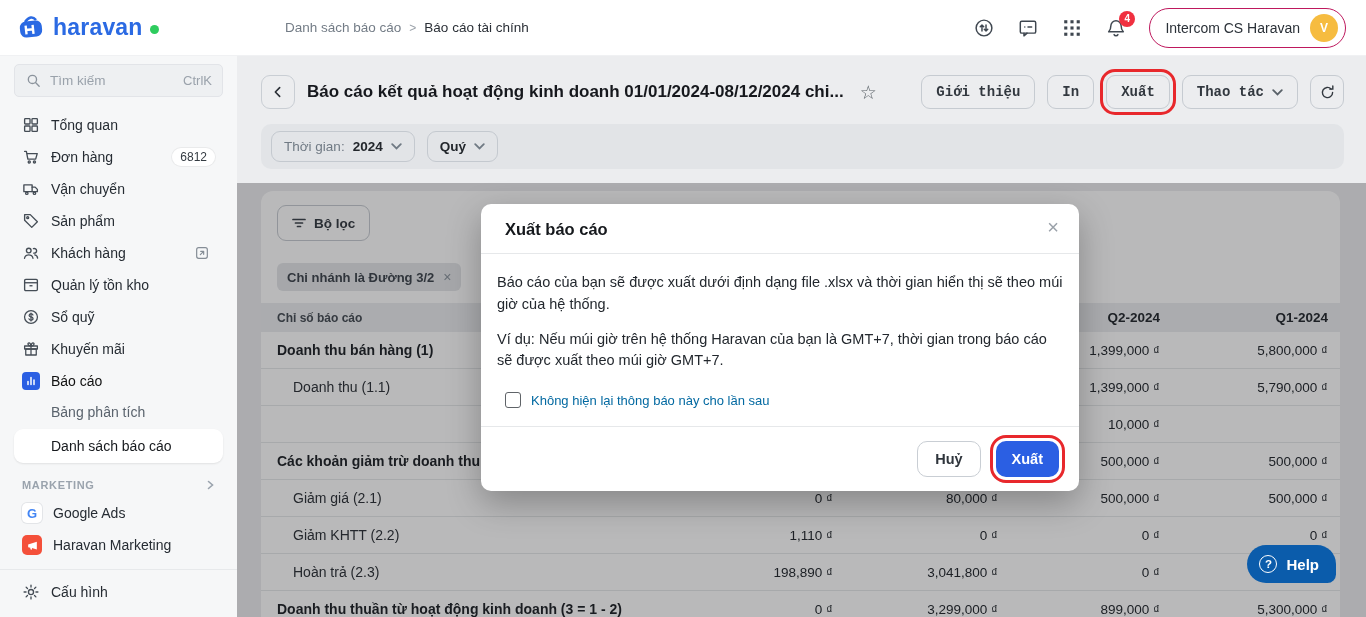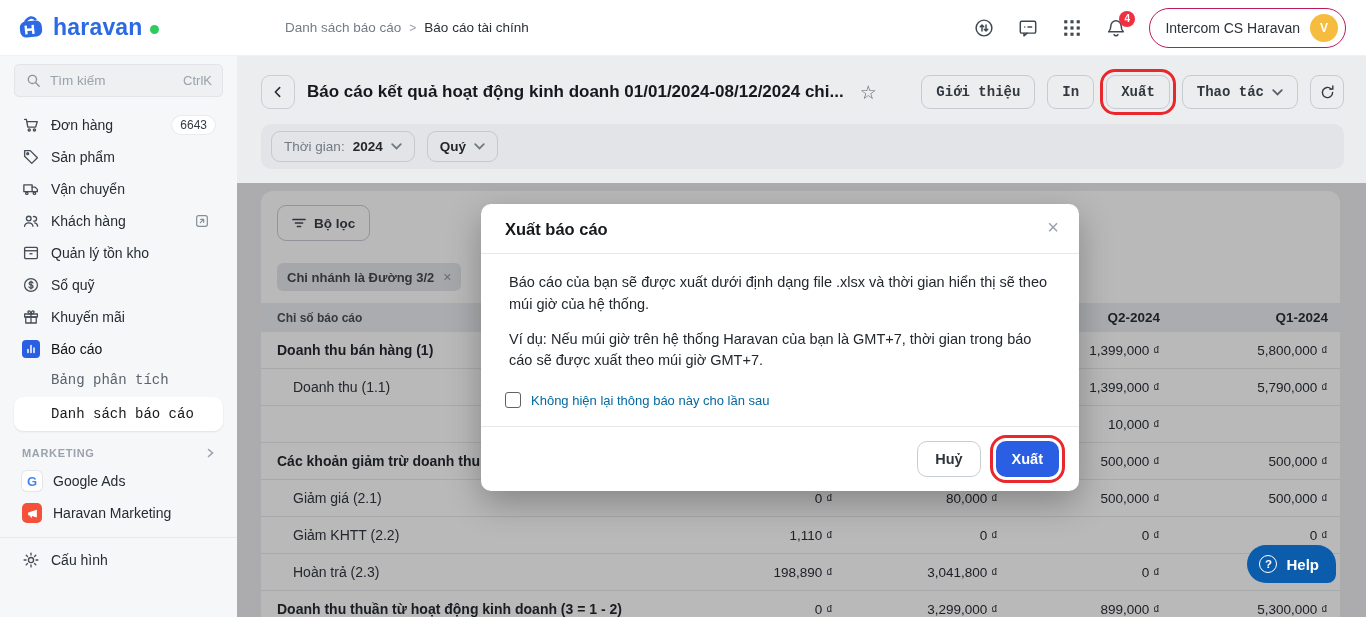--- a/index.html
+++ b/index.html
@@ -27,21 +27,21 @@
   .sidebar { position:absolute; left:0; top:56px; width:237px; bottom:0; background:#f6f7f8; padding:8px 14px 0; z-index:3; }
   .search-box { display:flex; align-items:center; gap:8px; height:33px; background:#eef0f2; border:1px solid #e2e4e8; border-radius:5px; padding:0 10px; margin-bottom:12px; }
   .search-box input { border:none; outline:none; background:transparent; font-size:13.5px; color:#40474f; width:110px; font-family:inherit; }
   .search-box input::placeholder { color:#9aa2ab; }
   .kbd-hint { margin-left:auto; color:#9aa2ab; font-size:13px; }
   .nav-item { display:flex; align-items:center; gap:11px; height:32px; padding:0 8px; border-radius:8px; font-size:14px; color:#262c33; cursor:pointer; }
   .nav-item .nicon { width:18px; height:18px; color:#454d56; flex:none; }
   .nav-badge { margin-left:auto; background:#fff; border-radius:10px; padding:2px 8px; font-size:12px; color:#343b42; box-shadow:0 0 0 1px rgba(0,0,0,.05); }
   .nav-trailing { margin-left:auto; width:26px; height:24px; border-radius:6px; display:flex; align-items:center; justify-content:center; color:#858d96; }
   .report-tile { width:18px; height:18px; border-radius:4px; background:#2b5fe3; display:flex; align-items:center; justify-content:center; flex:none; }
-  .sub-item { display:flex; align-items:center; height:30px; padding:0 8px 0 37px; font-size:14px; color:#5a636d; border-radius:9px; cursor:pointer;font-family:Liberation Mono, monospace; }
+  .sub-item { display:flex; align-items:center; height:30px; padding:0 8px 0 37px; font-size:14px; color:#5a636d; border-radius:9px; cursor:pointer; }
   .sub-item.selected { background:#fff; color:#16191d; height:34px; box-shadow:0 1px 2px rgba(0,0,0,.09); font-weight:500; margin:2px 0; }
   .section-head { display:flex; align-items:center; margin:16px 8px 6px; font-size:11px; font-weight:700; letter-spacing:.06em; color:#9aa3ad; cursor:pointer; }
   .section-head .chev { margin-left:auto; color:#9aa3ad; }
   .app-icon { width:20px; height:20px; border-radius:5px; flex:none; display:flex; align-items:center; justify-content:center; }
   .gicon { background:#fff; box-shadow:0 0 0 1px #e3e5e8; font-size:13px; font-weight:700; color:#4285F4; }
   .hmicon { background:#f4503a; }
   .side-divider { border-top:1px solid #e7e9eb; margin:8px -14px 6px; }
 
   
   .main { position:absolute; left:237px; top:56px; right:0; bottom:0; background:#ecedef; overflow:hidden; }
@@ -74,21 +74,21 @@
   .row-label { color:#2a2f35; }
   .row-label.bold { font-weight:600; color:#1b1f24; }
   .row-label.indent { padding-left:16px; }
 
   
   .overlay { position:absolute; left:237px; top:183px; right:0; bottom:0; background:rgba(22,24,27,.30); z-index:5; }
   .modal { position:absolute; left:481px; top:204px; width:598px; background:#fff; border-radius:10px; z-index:10; box-shadow:0 12px 34px rgba(0,0,0,.28); }
   .modal-header { position:relative; padding:16px 24px 14px; border-bottom:1px solid #e6e8ea; }
   .modal-title { font-size:16.5px; font-weight:700; color:#15181c; }
   .modal-close { position:absolute; right:20px; top:13px; font-size:20px; color:#9aa1a9; cursor:pointer; line-height:1; }
-  .modal-body { padding:18px 28px 4px; }
+  .modal-body { padding:18px 16px 4px; }
   .modal-body p { font-size:14.5px; color:#23282e; line-height:1.5; margin-bottom:13px; }
   .checkbox-row { display:flex; align-items:center; gap:10px; padding:3px 24px 18px; }
   .checkbox-row input { width:16px; height:16px; accent-color:#fff; border:1.5px solid #5f6368; appearance:none; border-radius:3px; cursor:pointer; }
   .checkbox-label { font-size:13px; color:#0369a1; }
   .modal-footer { border-top:1px solid #e6e8ea; padding:14px 20px; display:flex; justify-content:flex-end; gap:15px; }
   .btn-secondary { height:36px; padding:0 17px; border-radius:10px; border:1.5px solid #c9ced4; background:#fff; font-size:14.5px; font-weight:600; color:#2f353c; font-family:inherit; cursor:pointer; }
   .btn-primary { height:36px; padding:0 16px; border-radius:10px; border:none; background:#2b5fe3; font-size:14.5px; font-weight:700; color:#fff; font-family:inherit; cursor:pointer; }
 
   .help-btn { position:absolute; right:30px; bottom:34px; height:38px; background:#0b5cab; border-radius:22px 22px 10px 22px; display:flex; align-items:center; gap:9px; padding:0 17px 0 12px; color:#fff; font-size:15px; font-weight:700; z-index:6; cursor:pointer; }
   .help-q { width:18px; height:18px; border:1.5px solid #fff; border-radius:50%; font-size:11.5px; font-weight:700; display:flex; align-items:center; justify-content:center; }
@@ -161,53 +161,64 @@
     <span>
       <svg width="17" height="17" viewBox="0 0 24 24" fill="none" stroke="#8b939c" stroke-width="1.9" stroke-linecap="round">
           <circle cx="10.5" cy="10.5" r="5.8"></circle>
           <path d="M15.2 15.2 20 20"></path>
         </svg>
     </span>
     <input type="text" placeholder="Tìm kiếm" style="">
     <span class="kbd-hint">CtrlK</span>
   </div>
 
+  <div class="nav-item">
+    <span class="nicon">
+      <svg width="18" height="18" viewBox="0 0 24 24" fill="none" stroke="currentColor" stroke-width="1.8">
+          <rect x="3.5" y="3.5" width="7.2" height="7.2" rx="1"></rect>
+          <rect x="13.3" y="3.5" width="7.2" height="7.2" rx="1"></rect>
+          <rect x="3.5" y="13.3" width="7.2" height="7.2" rx="1"></rect>
+          <rect x="13.3" y="13.3" width="7.2" height="7.2" rx="1"></rect>
+        </svg>
+    </span>
+    <span>Tổng quan</span>
+  </div>
 
   <div class="nav-item">
     <span class="nicon">
       <svg width="18" height="18" viewBox="0 0 24 24" fill="none" stroke="currentColor" stroke-width="1.8" stroke-linecap="round" stroke-linejoin="round">
           <path d="M3.5 4.5h2.3l2 10.3h10.4l2.1-7.3H7"></path>
           <circle cx="9.7" cy="18.6" r="1.4"></circle>
           <circle cx="16.6" cy="18.6" r="1.4"></circle>
         </svg>
     </span>
     <span>Đơn hàng</span>
-    <span class="nav-badge">6643</span>
-  </div>
-
-  <div class="nav-item">
-    <span class="nicon">
-      <svg width="18" height="18" viewBox="0 0 24 24" fill="none" stroke="currentColor" stroke-width="1.8" stroke-linejoin="round">
-          <path d="M3.5 11V3.5H11l9.5 9.5-7.5 7.5z"></path>
-          <circle cx="7.6" cy="7.6" r="1.3"></circle>
-        </svg>
-    </span>
-    <span>Sản phẩm</span>
+    <span class="nav-badge">6812</span>
   </div>
 
   <div class="nav-item">
     <span class="nicon">
       <svg width="18" height="18" viewBox="0 0 24 24" fill="none" stroke="currentColor" stroke-width="1.8" stroke-linecap="round" stroke-linejoin="round">
           <rect x="2.5" y="6.5" width="11" height="9"></rect>
           <path d="M13.5 9.5h4l3 3v3h-7"></path>
           <circle cx="6.4" cy="17.6" r="1.6"></circle>
           <circle cx="16.6" cy="17.6" r="1.6"></circle>
         </svg>
     </span>
     <span>Vận chuyển</span>
+  </div>
+
+  <div class="nav-item">
+    <span class="nicon">
+      <svg width="18" height="18" viewBox="0 0 24 24" fill="none" stroke="currentColor" stroke-width="1.8" stroke-linejoin="round">
+          <path d="M3.5 11V3.5H11l9.5 9.5-7.5 7.5z"></path>
+          <circle cx="7.6" cy="7.6" r="1.3"></circle>
+        </svg>
+    </span>
+    <span>Sản phẩm</span>
   </div>
 
   <div class="nav-item">
     <span class="nicon">
       <svg width="18" height="18" viewBox="0 0 24 24" fill="none" stroke="currentColor" stroke-width="1.8" stroke-linecap="round" stroke-linejoin="round">
           <circle cx="9" cy="8.8" r="3.1"></circle>
           <path d="M3.4 19c.5-3 2.6-4.6 5.6-4.6s5.1 1.6 5.6 4.6"></path>
           <path d="M15.3 6.2a3.1 3.1 0 1 1 .3 5.9"></path>
           <path d="M17 14.6c2.2.4 3.5 1.9 3.8 4.2"></path>
         </svg>

